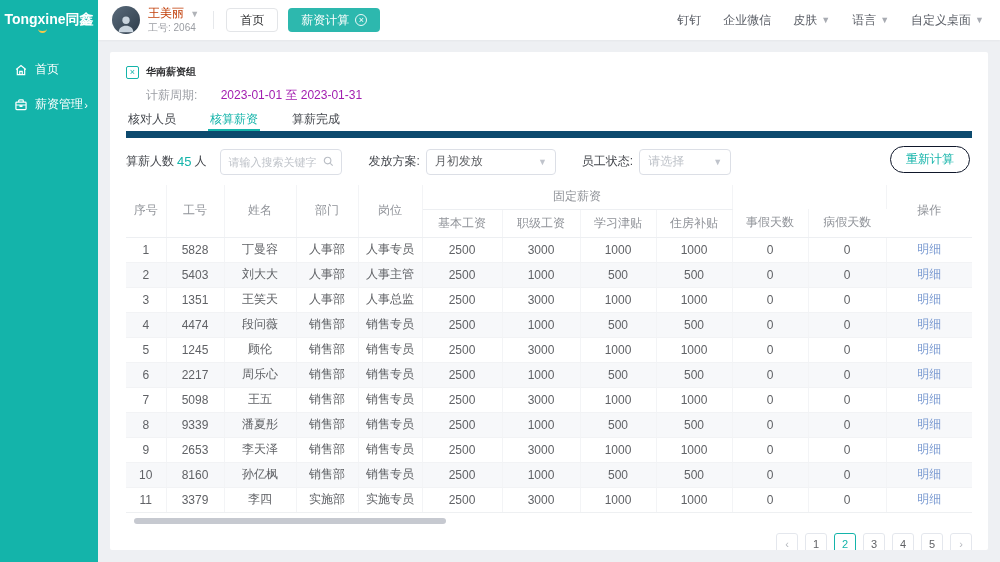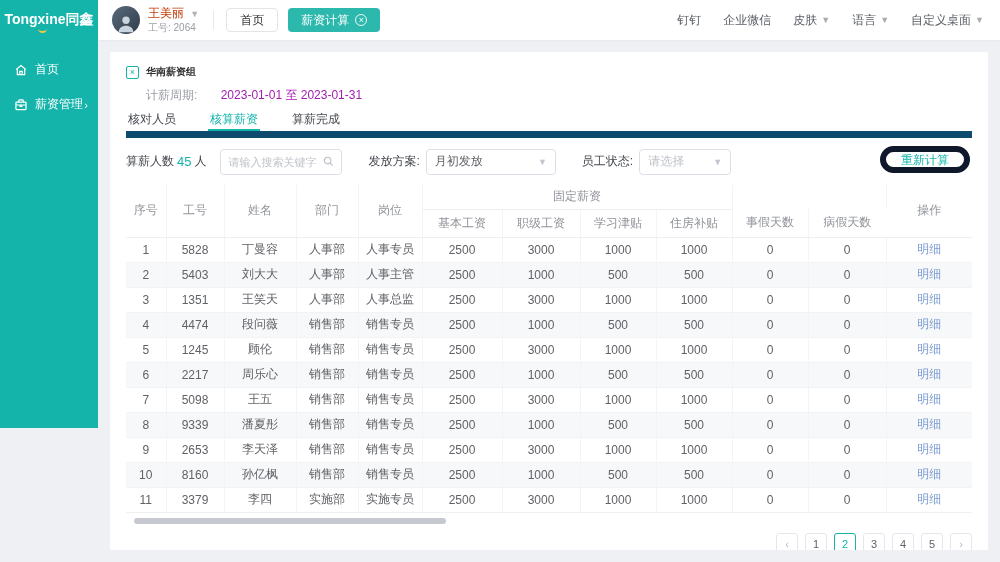--- a/index.html
+++ b/index.html
@@ -3,21 +3,21 @@
 <meta charset="utf-8">
 <style>
   * { margin:0; padding:0; box-sizing:border-box; }
   body {
     font-family: "Liberation Sans", "DejaVu Sans", sans-serif;
     font-size: 12px; color:#606266; background:#eef0f3;
   }
   .app { position:relative; width:1000px; height:562px; overflow:hidden; background:#eef0f3; }
 
   
-  .sidebar { position:absolute; left:0; top:0; width:98px; height:428px; background:#14b4aa; z-index:2; }
+  .sidebar { position:absolute; left:0; top:0; width:98px; height:562px; background:#14b4aa; z-index:2; }
   .logo { height:40px; display:flex; align-items:center; justify-content:center; position:relative; }
   .logo-text { color:#fff; font-weight:bold; font-size:14px; letter-spacing:0; white-space:nowrap; }
   .logo-smile { position:absolute; left:38px; bottom:7px; width:9px; height:5px;
     border-bottom:2px solid #f7c948; border-radius:0 0 8px 8px; }
   .nav { margin-top:12px; }
   .nav-item { display:flex; align-items:center; color:#fff; padding:9px 0 9px 14px; cursor:pointer; position:relative; }
   .nav-item .nicon { width:14px; height:14px; margin-right:7px; display:inline-flex; }
   .nav-item .nicon svg { width:14px; height:14px; stroke:#fff; fill:none; stroke-width:1.4; }
   .nav-arrow { position:absolute; right:10px; color:#fff; font-size:11px; }
 
@@ -70,21 +70,21 @@
   .search-icon { margin-left:auto; display:flex; }
   .filter-label { color:#45484e; margin-left:26px; }
   .select { display:flex; align-items:center; border:1px solid #dcdfe6; border-radius:4px; height:26px;
     padding:0 8px; margin-left:6px; cursor:pointer; background:#fff; }
   .select .sel-value { color:#606266; }
   .select .sel-placeholder { color:#bfc3c9; }
   .select .caret { margin-left:auto; color:#c0c4cc; font-size:9px; }
   .select.plan { width:130px; }
   .select.status { width:92px; }
   .recalc-btn { position:absolute; right:2px; top:-2px; height:27px; padding:0 15px; border-radius:14px;
-    border:6px solid #0f172a; color:#14b4aa; background:#fff; font-size:12px; cursor:pointer;
+    border:1px solid #0f172a; color:#14b4aa; background:#fff; font-size:12px; cursor:pointer;
     font-family:"Liberation Sans","DejaVu Sans",sans-serif; }
 
   
   table { border-collapse:collapse; table-layout:fixed; width:846px; margin-top:10px; }
   th, td { font-weight:normal; text-align:center; overflow:hidden; white-space:nowrap;
     border-right:1px solid #f3f4f6; }
   th { color:#909399; font-size:12px; }
   thead tr.h1 th { height:24px; }
   thead tr.h2 th { height:28px; border-bottom:1px solid #edeff2; }
   th.group { border-bottom:1px solid #edeff2; }

